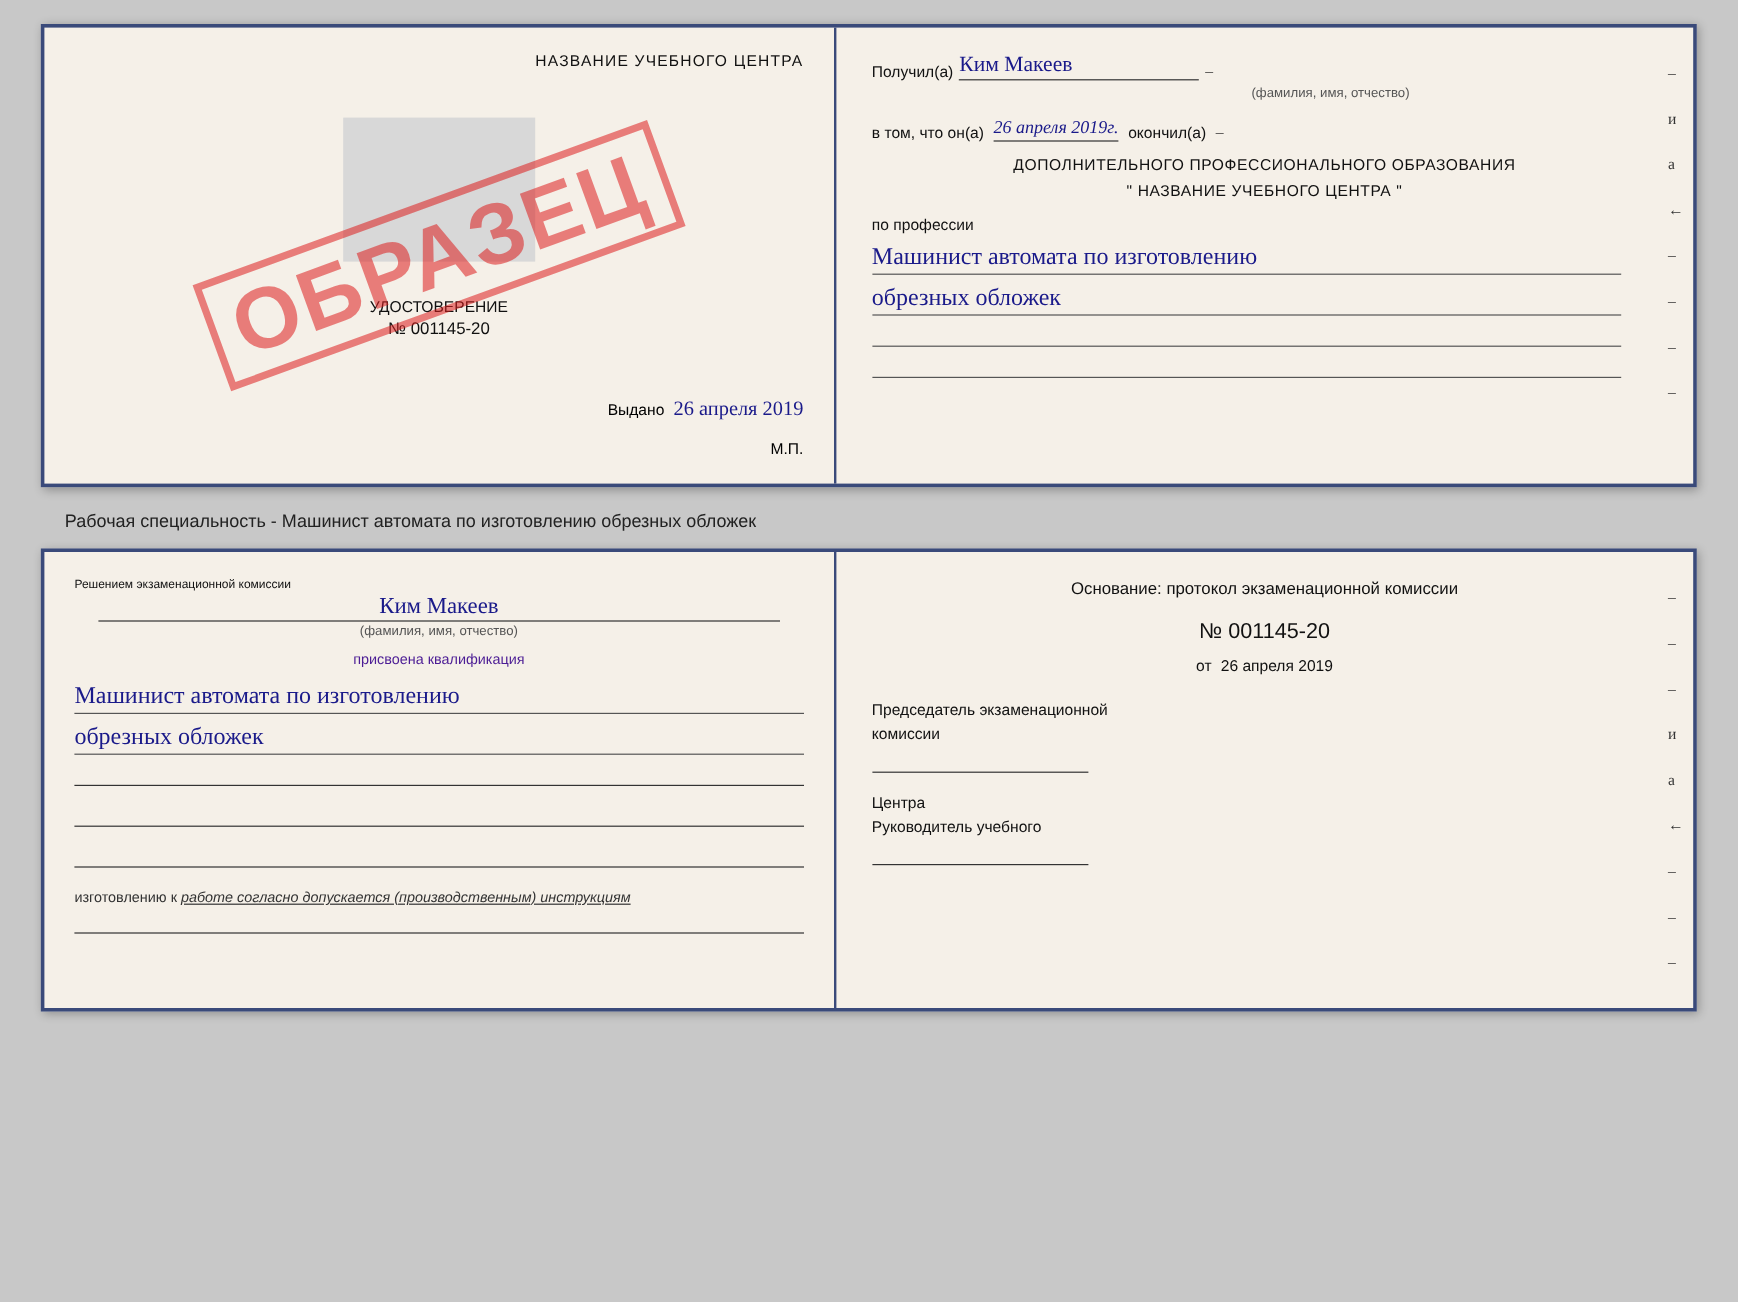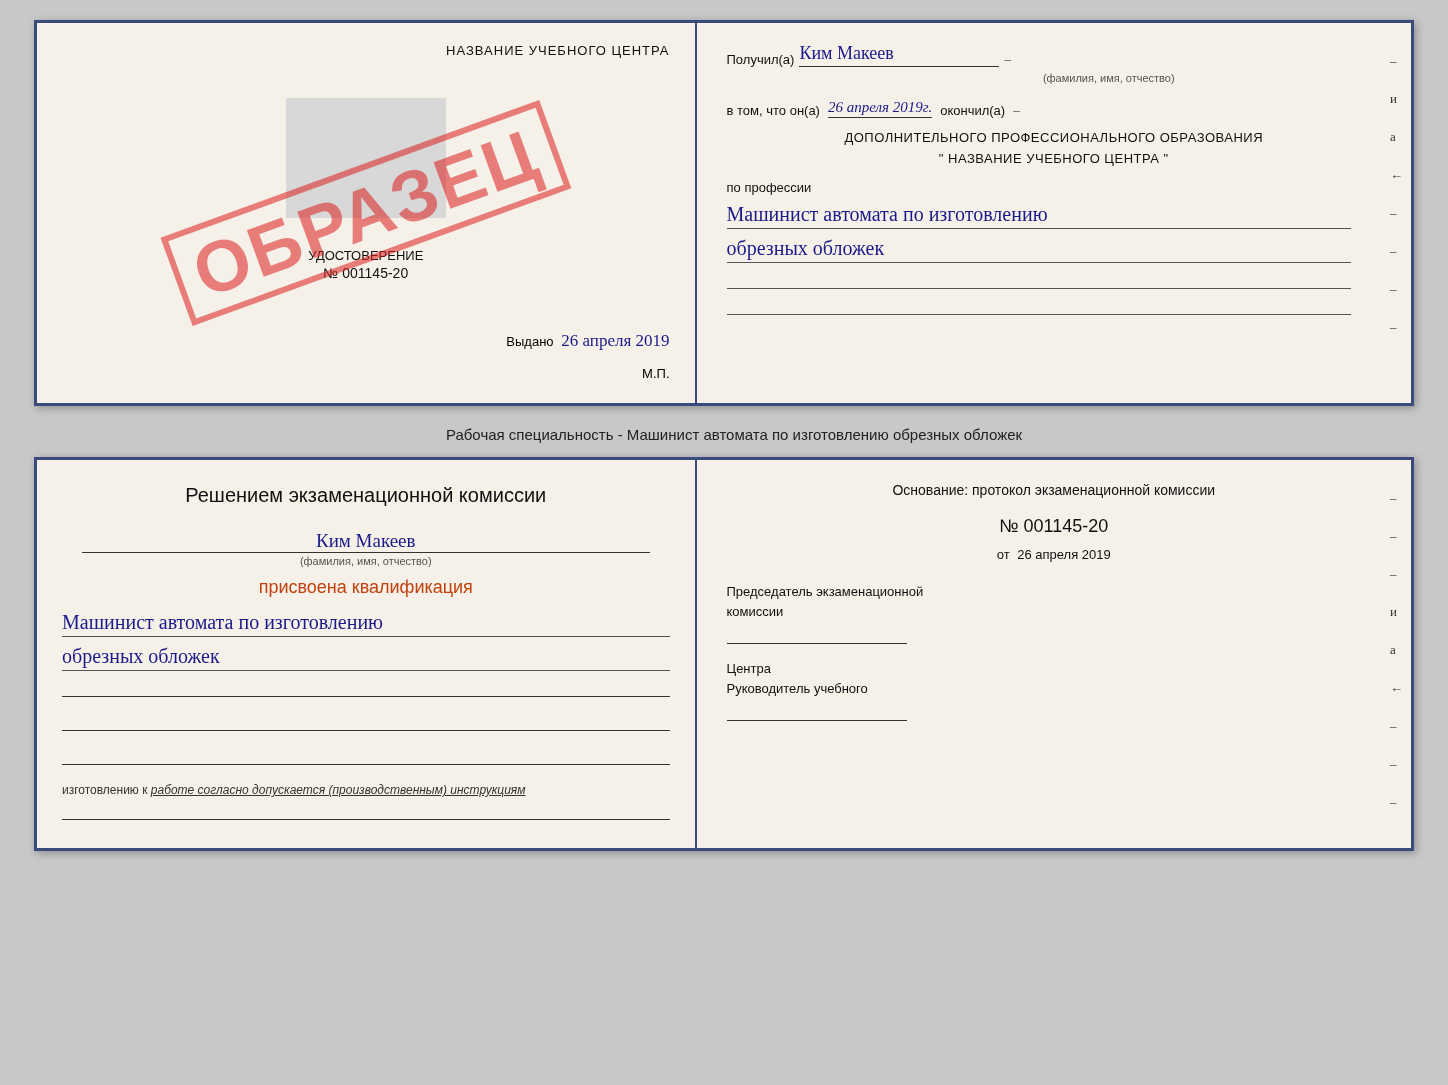--- a/index.html
+++ b/index.html
@@ -22,21 +22,20 @@
       margin-bottom: 10px;
       position: relative;
       box-shadow: 2px 2px 8px rgba(0,0,0,0.3);
     }
 
     .specialty-text {
       font-size: 15px;
       color: #222;
       margin: 6px 0 10px 20px;
       font-family: Arial, sans-serif;
-      text-align: center;
     }
 
     
     .left-panel {
       width: 48%;
       border-right: 2px solid #3a4a7a;
       padding: 20px 25px;
       position: relative;
       min-height: 380px;
       overflow: hidden;
@@ -223,43 +222,42 @@
       color: #333;
     }
 
     
     .bottom-left {
       display: flex;
       flex-direction: column;
     }
 
     .commission-text {
-      font-size: 20px;
-      font-family: Arial, sans-serif;
-      text-align: center;
+      font-size: 10px;
+      font-family: Arial, sans-serif;
       line-height: 1.5;
-      margin-bottom: 20px;
+      margin-bottom: 0;
       color: #111;
     }
 
     .name-line-bottom {
       font-size: 19px;
       font-family: 'Brush Script MT', cursive;
       color: #1a1a8a;
       text-align: center;
       border-bottom: 1px solid #333;
       margin: 0 20px 2px 20px;
     }
 
     .qualification-label {
-      font-size: 18px;
+      font-size: 12px;
       font-family: Arial, sans-serif;
       text-align: center;
       margin: 10px 0 5px 0;
-      color: #c2410c;
+      color: #4c1d95;
     }
 
     .handwritten-qual {
       font-size: 20px;
       font-family: 'Brush Script MT', cursive;
       color: #1a1a8a;
       line-height: 1.4;
       border-bottom: 1px solid #555;
       margin-top: 5px;
     }

